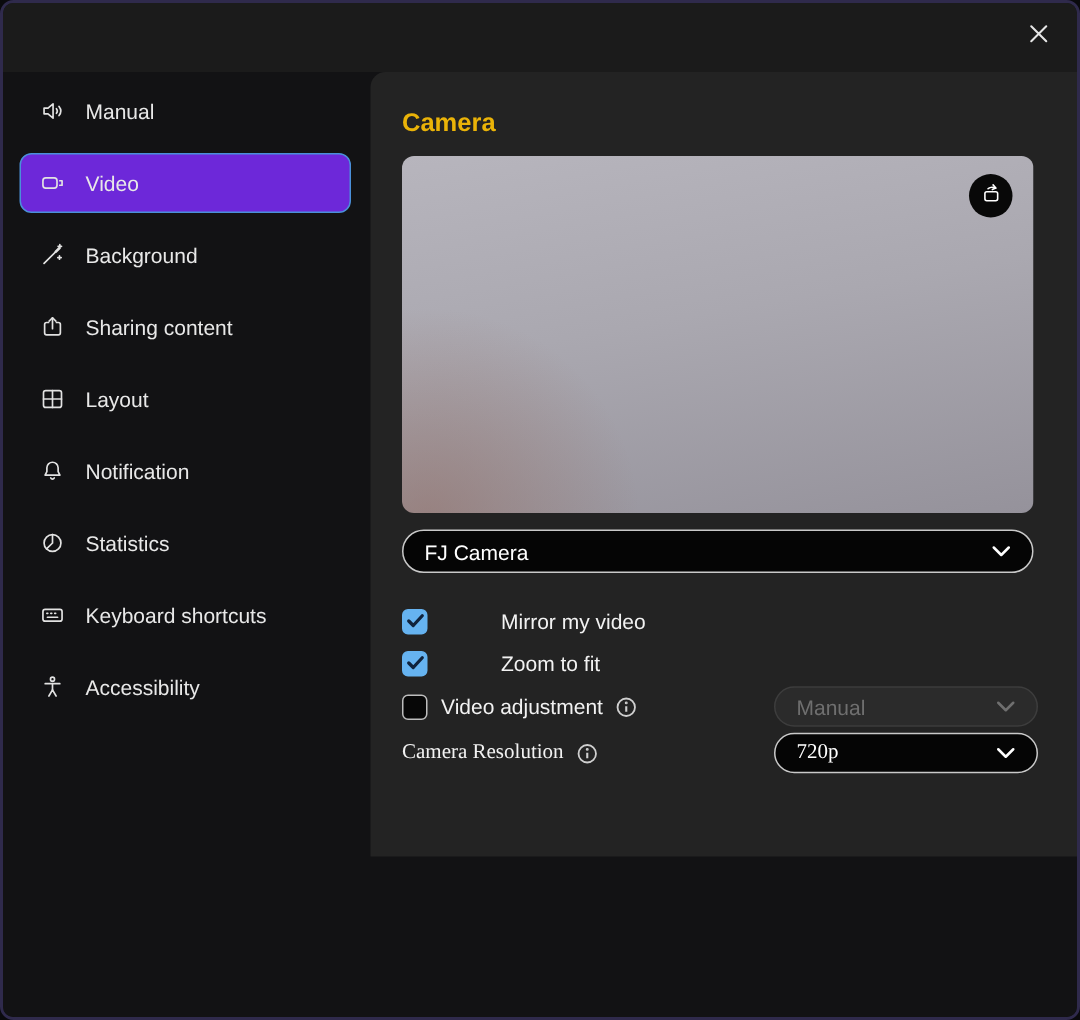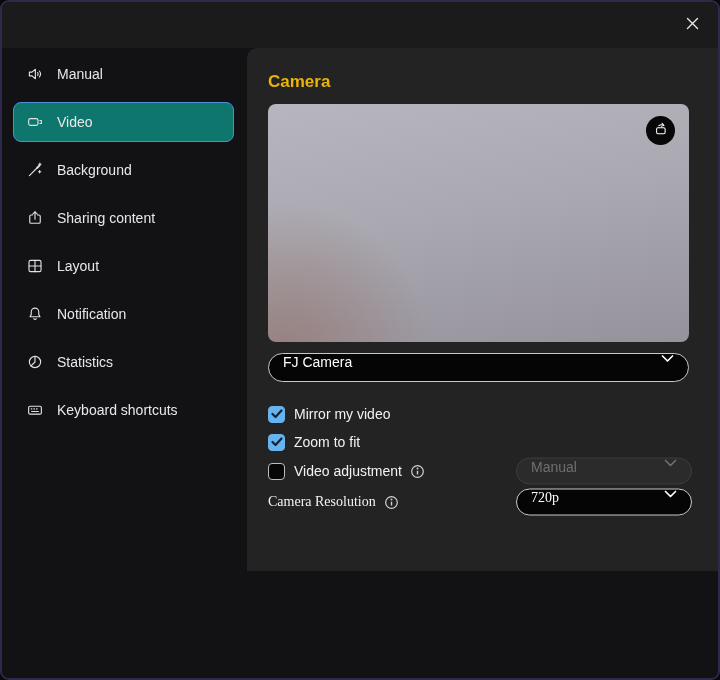--- a/index.html
+++ b/index.html
@@ -18,21 +18,21 @@
     position:absolute; right:12px; top:10px; width:28px; height:26px;
     display:flex; align-items:center; justify-content:center; cursor:pointer; border-radius:4px;
   }
   
   .content { position:relative; height:632px; background:#121214; }
   .sidebar { position:absolute; left:0; top:0; width:245px; height:100%; padding-top:6px; }
   .side-item {
     display:flex; align-items:center; gap:13px; height:40px; margin:0 13px 8px 11px;
     padding:0 12px; border-radius:8px; border:1px solid transparent; cursor:pointer;
   }
-  .side-item.selected { background:#0f766e; border-color:#4a90d9; }
+  .side-item.selected { background:#6d28d9; border-color:#4a90d9; }
   .side-item .icon { width:18px; height:18px; display:flex; align-items:center; justify-content:center; }
   .side-item .icon svg { stroke:#e2e2e2; fill:none; stroke-width:1.5; stroke-linecap:round; stroke-linejoin:round; }
   .side-label { color:#e8e8e8; font-size:14px; white-space:nowrap; }
   
   .panel {
     position:absolute; left:245px; top:0; width:475px; height:523px;
     background:#232323; border-top-left-radius:10px;
     padding:24px 33px 0 21px;
   }
   .section-title { color:#eab308; font-size:17px; font-weight:bold; }
@@ -41,33 +41,33 @@
     background:
       radial-gradient(circle at 4% 102%, rgba(146,108,98,0.55), rgba(146,108,98,0) 30%),
       linear-gradient(170deg, #b7b5bd 0%, #aaa8b0 45%, #95929b 100%);
   }
   .flip-btn {
     position:absolute; top:12px; right:14px; width:29px; height:29px; border-radius:50%;
     background:#080808; display:flex; align-items:center; justify-content:center; cursor:pointer;
   }
   .flip-btn svg { stroke:#ffffff; fill:none; stroke-width:1.5; stroke-linecap:round; stroke-linejoin:round; }
   .select {
-    display:flex; align-items:flex-start; justify-content:space-between;
+    display:flex; align-items:center; justify-content:space-between;
     height:29px; border-radius:15px; padding:0 14px;
     background:#050505; border:1px solid #c9c9c9; color:#ffffff;
     font-size:14px; cursor:pointer;
   }
   .select .chev { display:flex; }
   .select svg { stroke:currentColor; fill:none; stroke-width:1.7; stroke-linecap:round; stroke-linejoin:round; }
   .camera-select { margin-top:11px; width:421px; }
   .select.disabled { background:#2b2b2b; border-color:#3d3d3d; color:#6f6f6f; cursor:default; }
   
   .options { margin-top:18px; }
   .row { position:relative; display:flex; align-items:center; }
-  .row-cb { height:28px; }
+  .row-cb { height:28px;gap:40px; }
   .row-dd { height:30px; }
   .row-res { height:32px;font-family:Liberation Serif, serif; }
   .checkbox {
     width:17px; height:17px; border-radius:4px; background:#070707;
     border:1px solid #bdbdbd; display:flex; align-items:center; justify-content:center;
     cursor:pointer; flex:0 0 auto;
   }
   .checkbox svg { display:none; stroke:#10233c; fill:none; stroke-width:2.2; stroke-linecap:round; stroke-linejoin:round; }
   .checkbox.checked { background:#66b3f0; border-color:#66b3f0; }
   .checkbox.checked svg { display:block; }
@@ -181,20 +181,31 @@
         <span class="icon">
           <svg width="18" height="18" viewBox="0 0 24 24">
               <rect x="3.5" y="7" width="17" height="10.5" rx="2"></rect>
               <path d="M7.5 14h9"></path>
               <path d="M7 10.5h.8 M10.5 10.5h.8 M14 10.5h.8"></path>
             </svg>
         </span>
         <span class="side-label">Keyboard shortcuts</span>
       </div>
 
+      <div class="side-item">
+        <span class="icon">
+          <svg width="18" height="18" viewBox="0 0 24 24">
+              <circle cx="12" cy="5" r="1.8"></circle>
+              <path d="M5.5 9h13"></path>
+              <path d="M12 9v5.5"></path>
+              <path d="M12 14.5 8.8 20 M12 14.5 15.2 20"></path>
+            </svg>
+        </span>
+        <span class="side-label">Accessibility</span>
+      </div>
 
     </div>
 
     <div class="panel">
       <div class="section-title">Camera</div>
 
       <div class="preview">
         <div class="flip-btn">
           <span>
             <svg width="17" height="17" viewBox="0 0 24 24">

